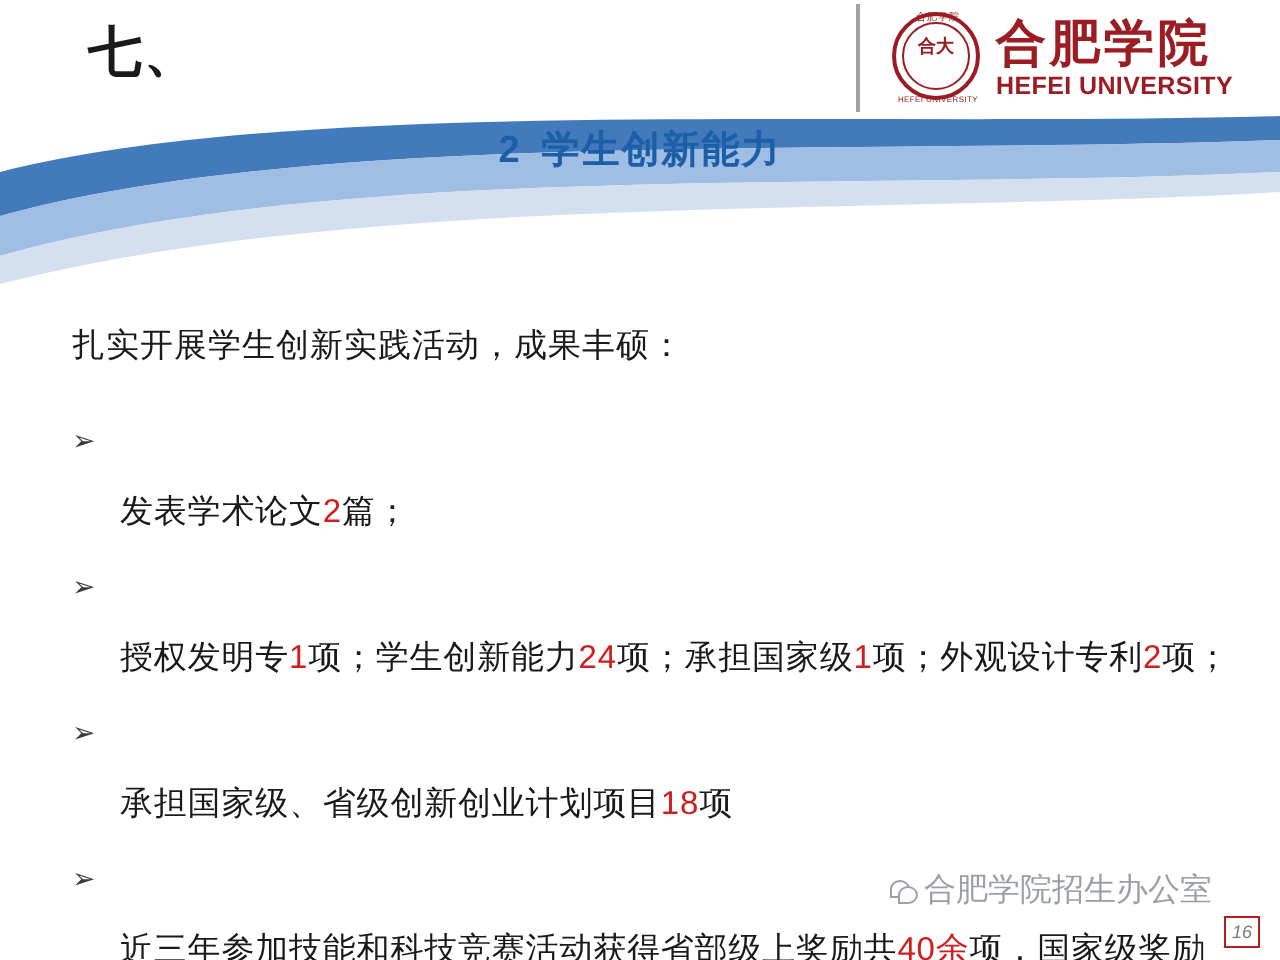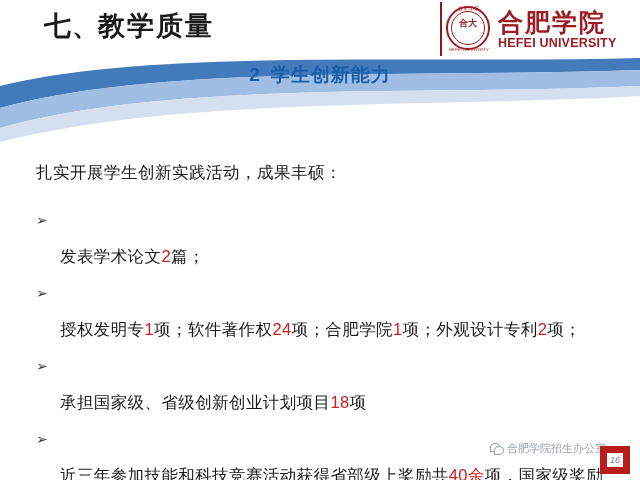--- a/index.html
+++ b/index.html
@@ -45,23 +45,24 @@
     color: #1a1a1a;
     letter-spacing: 2px;
   }
   
   .logo {
     position: absolute;
     right: 6px;
     top: 2px;
     width: 192px;
     height: 54px;
-    border-left: 2px solid #7f1d1d;
+    border-left: 2px solid #a3a3a3;
     display: flex;
     align-items: center;
+    padding-left: 12px;
   }
   .logo-seal {
     position: relative;
     width: 50px;
     height: 50px;
     margin-left: 2px;
     flex: 0 0 auto;
   }
   .logo-seal .ring {
     position: absolute;
@@ -188,21 +189,21 @@
     color: #d21d1d;
   }
   
   .wm {
     position: absolute;
     right: 34px;
     bottom: 24px;
     display: flex;
     align-items: center;
     color: #9aa0a6;
-    font-size: 11px;
+    font-size: 16px;
   }
   .wm-icon {
     width: 13px;
     height: 11px;
     margin-right: 4px;
     position: relative;
   }
   .wm-icon .b1, .wm-icon .b2 {
     position: absolute;
     border: 1px solid #9aa0a6;
@@ -210,36 +211,35 @@
     background: transparent;
   }
   .wm-icon .b1 { left: 0; top: 0; width: 8px; height: 7px; }
   .wm-icon .b2 { left: 4px; top: 3px; width: 8px; height: 7px; background:#fff; }
   .page-no {
     position: absolute;
     right: 10px;
     bottom: 6px;
     width: 16px;
     height: 14px;
-    border: 7px solid #b91c1c;
+    border: 1px solid #b91c1c;
     font-size: 9px;
     color: #7b7b7b;
     text-align: center;
     line-height: 14px;
     font-style: italic;
   }
 </style>
 </head>
 <body>
 
 <div class="slide">
 
   <div class="header">
     <div class="title-num">七、</div>
-    <div class="title-text">教学质量</div>
 
     <div class="logo">
       <div class="logo-seal">
         <div class="ring"></div>
         <div class="ring2"></div>
         <div class="seal-top">合肥学院</div>
         <div class="inner-mark">合大</div>
         <div class="seal-bottom">HEFEI UNIVERSITY</div>
       </div>
       <div class="logo-words">
@@ -261,21 +261,21 @@
 
   <div class="content">
     <div class="lead">扎实开展学生创新实践活动，成果丰硕：</div>
     <div id="bullet-host">
         <div class="bullet">
           <span class="marker">➢</span>
           <span class="btext"><span>发表学术论文</span><span class="num-red">2</span><span>篇；</span></span>
         </div>
         <div class="bullet">
           <span class="marker">➢</span>
-          <span class="btext"><span>授权发明专</span><span class="num-red">1</span><span>项；软件著作权</span><span class="num-red">24</span><span>项；合肥学院</span><span class="num-red">1</span><span>项；外观设计专利</span><span class="num-red">2</span><span>项；</span></span>
+          <span class="btext"><span>授权发明专</span><span class="num-red">1</span><span>项；学生创新能力</span><span class="num-red">24</span><span>项；承担国家级</span><span class="num-red">1</span><span>项；外观设计专利</span><span class="num-red">2</span><span>项；</span></span>
         </div>
         <div class="bullet">
           <span class="marker">➢</span>
           <span class="btext"><span>承担国家级、省级创新创业计划项目</span><span class="num-red">18</span><span>项</span></span>
         </div>
         <div class="bullet">
           <span class="marker">➢</span>
           <span class="btext"><span>近三年参加技能和科技竞赛活动获得省部级上奖励共</span><span class="num-red">40余</span><span>项，国家级奖励有</span><span class="num-red">2</span><span>项</span></span>
         </div>
       </div>

